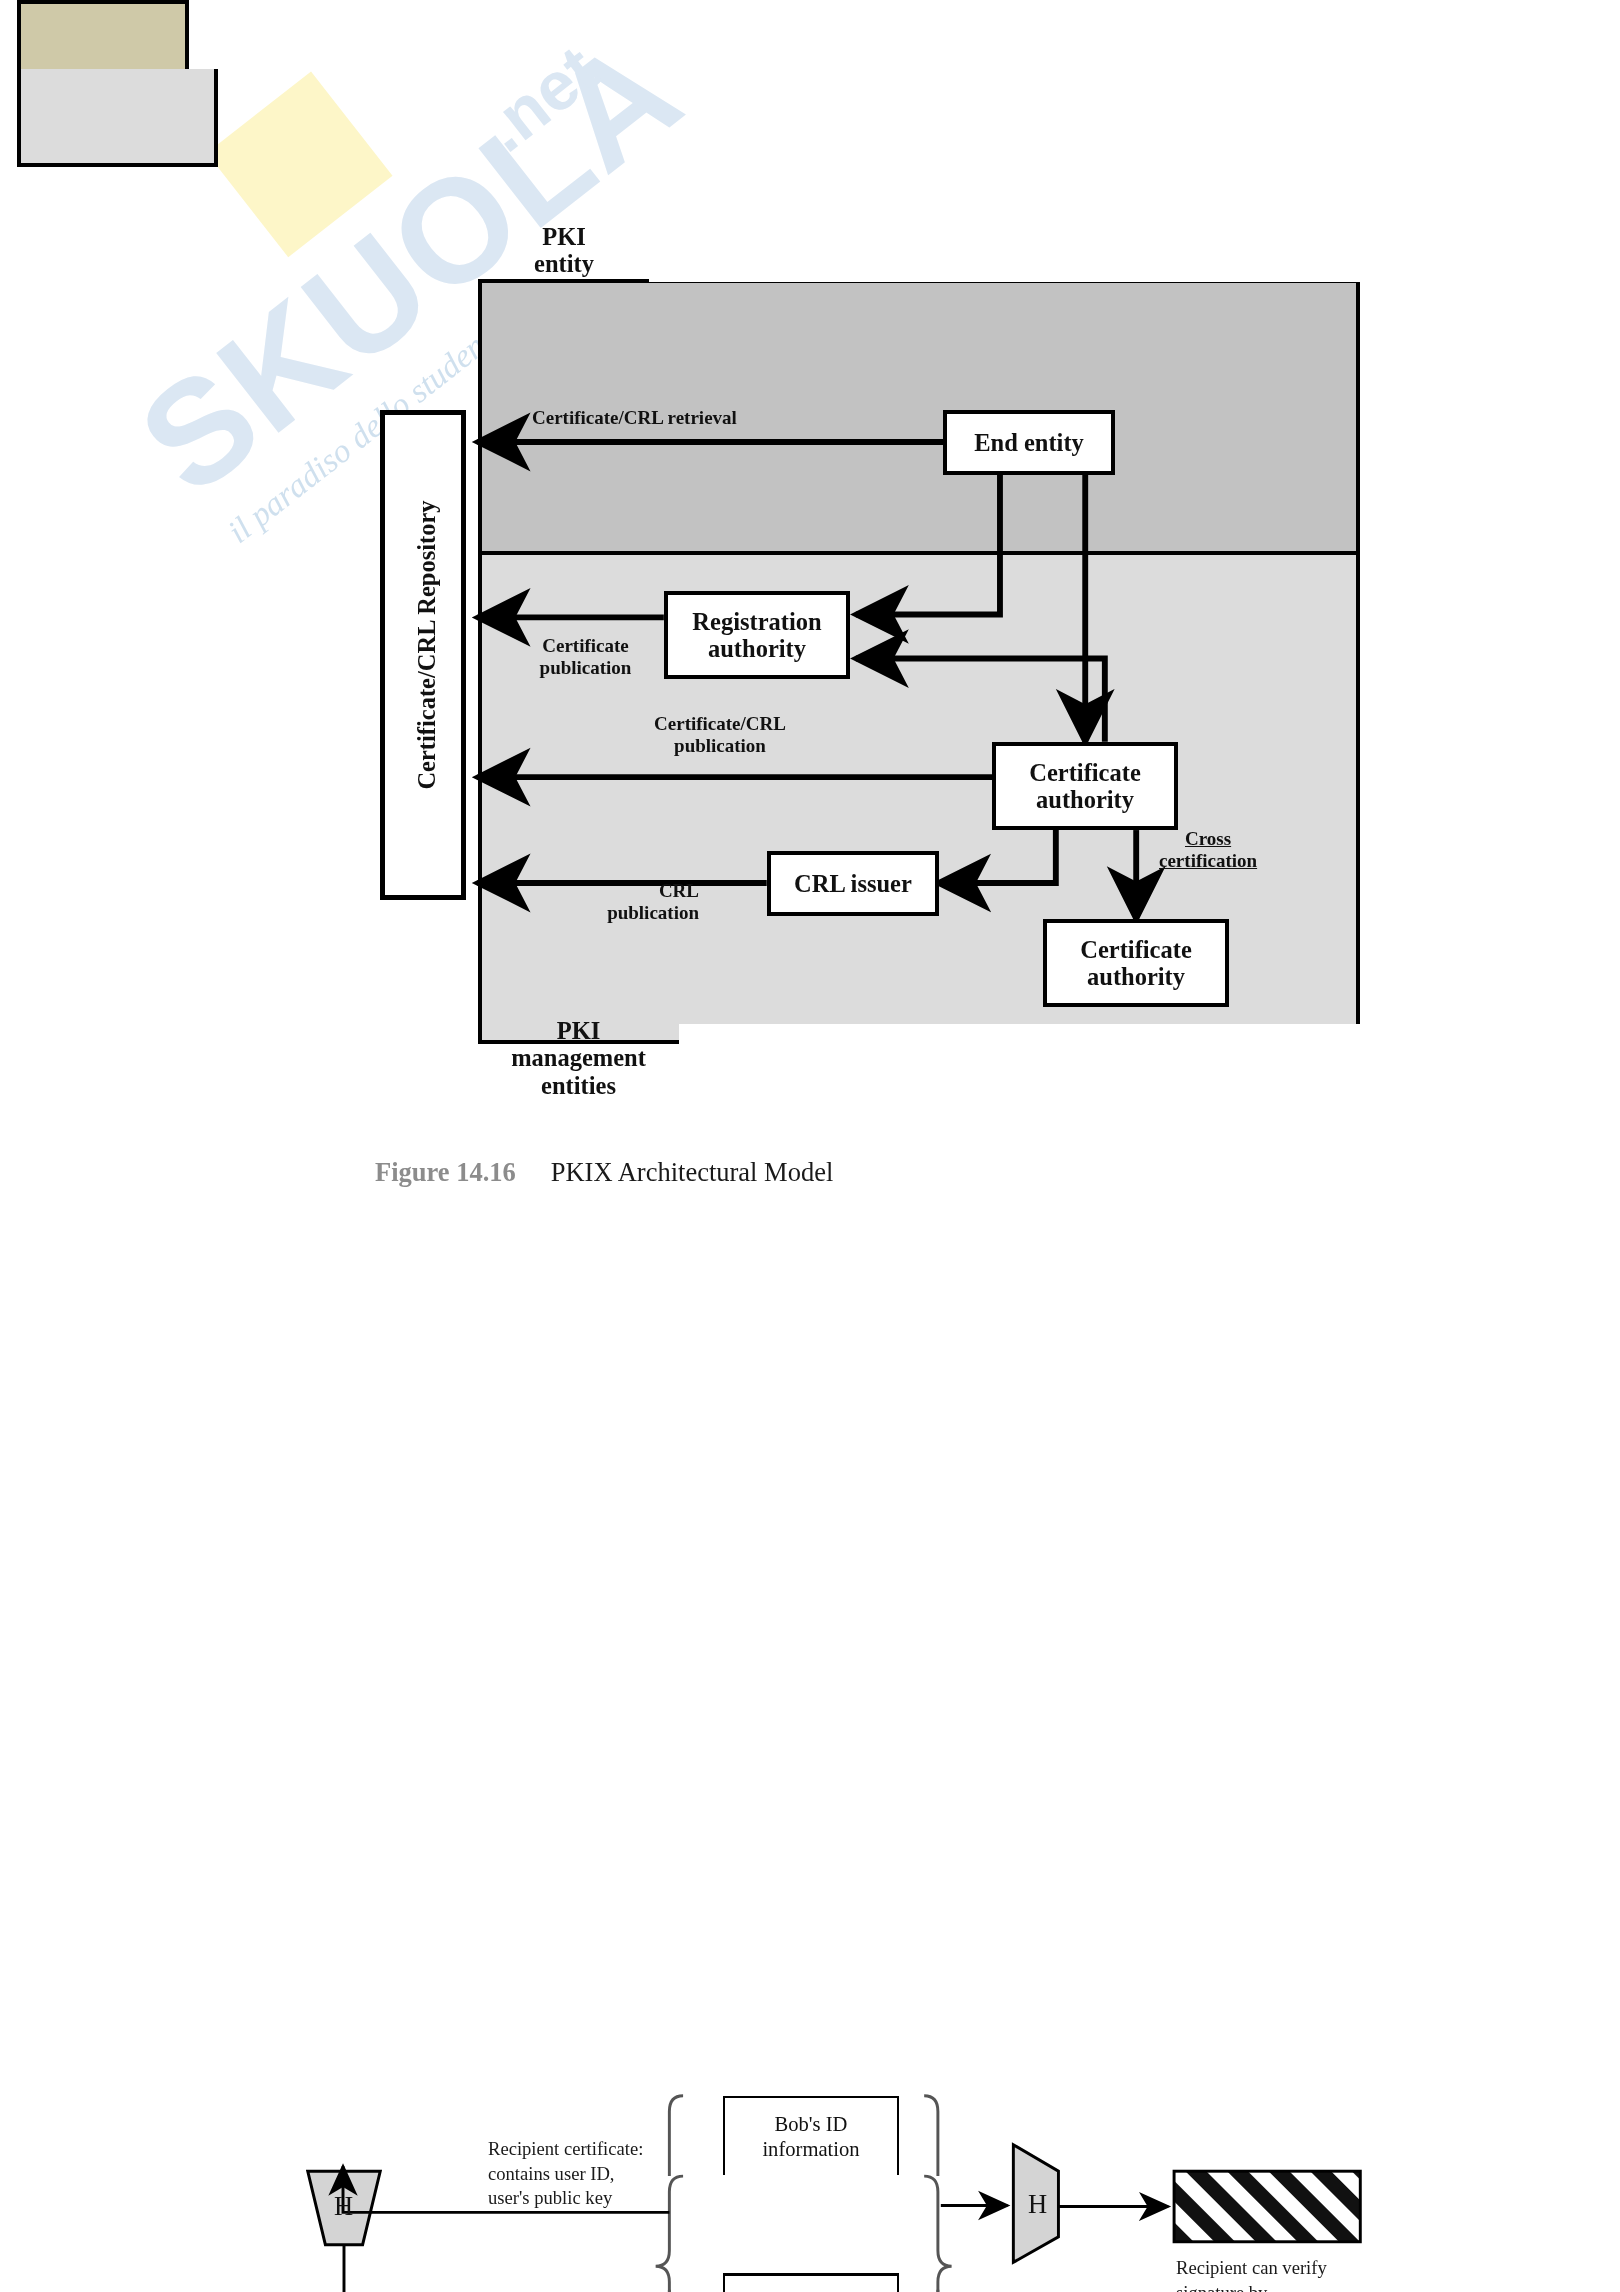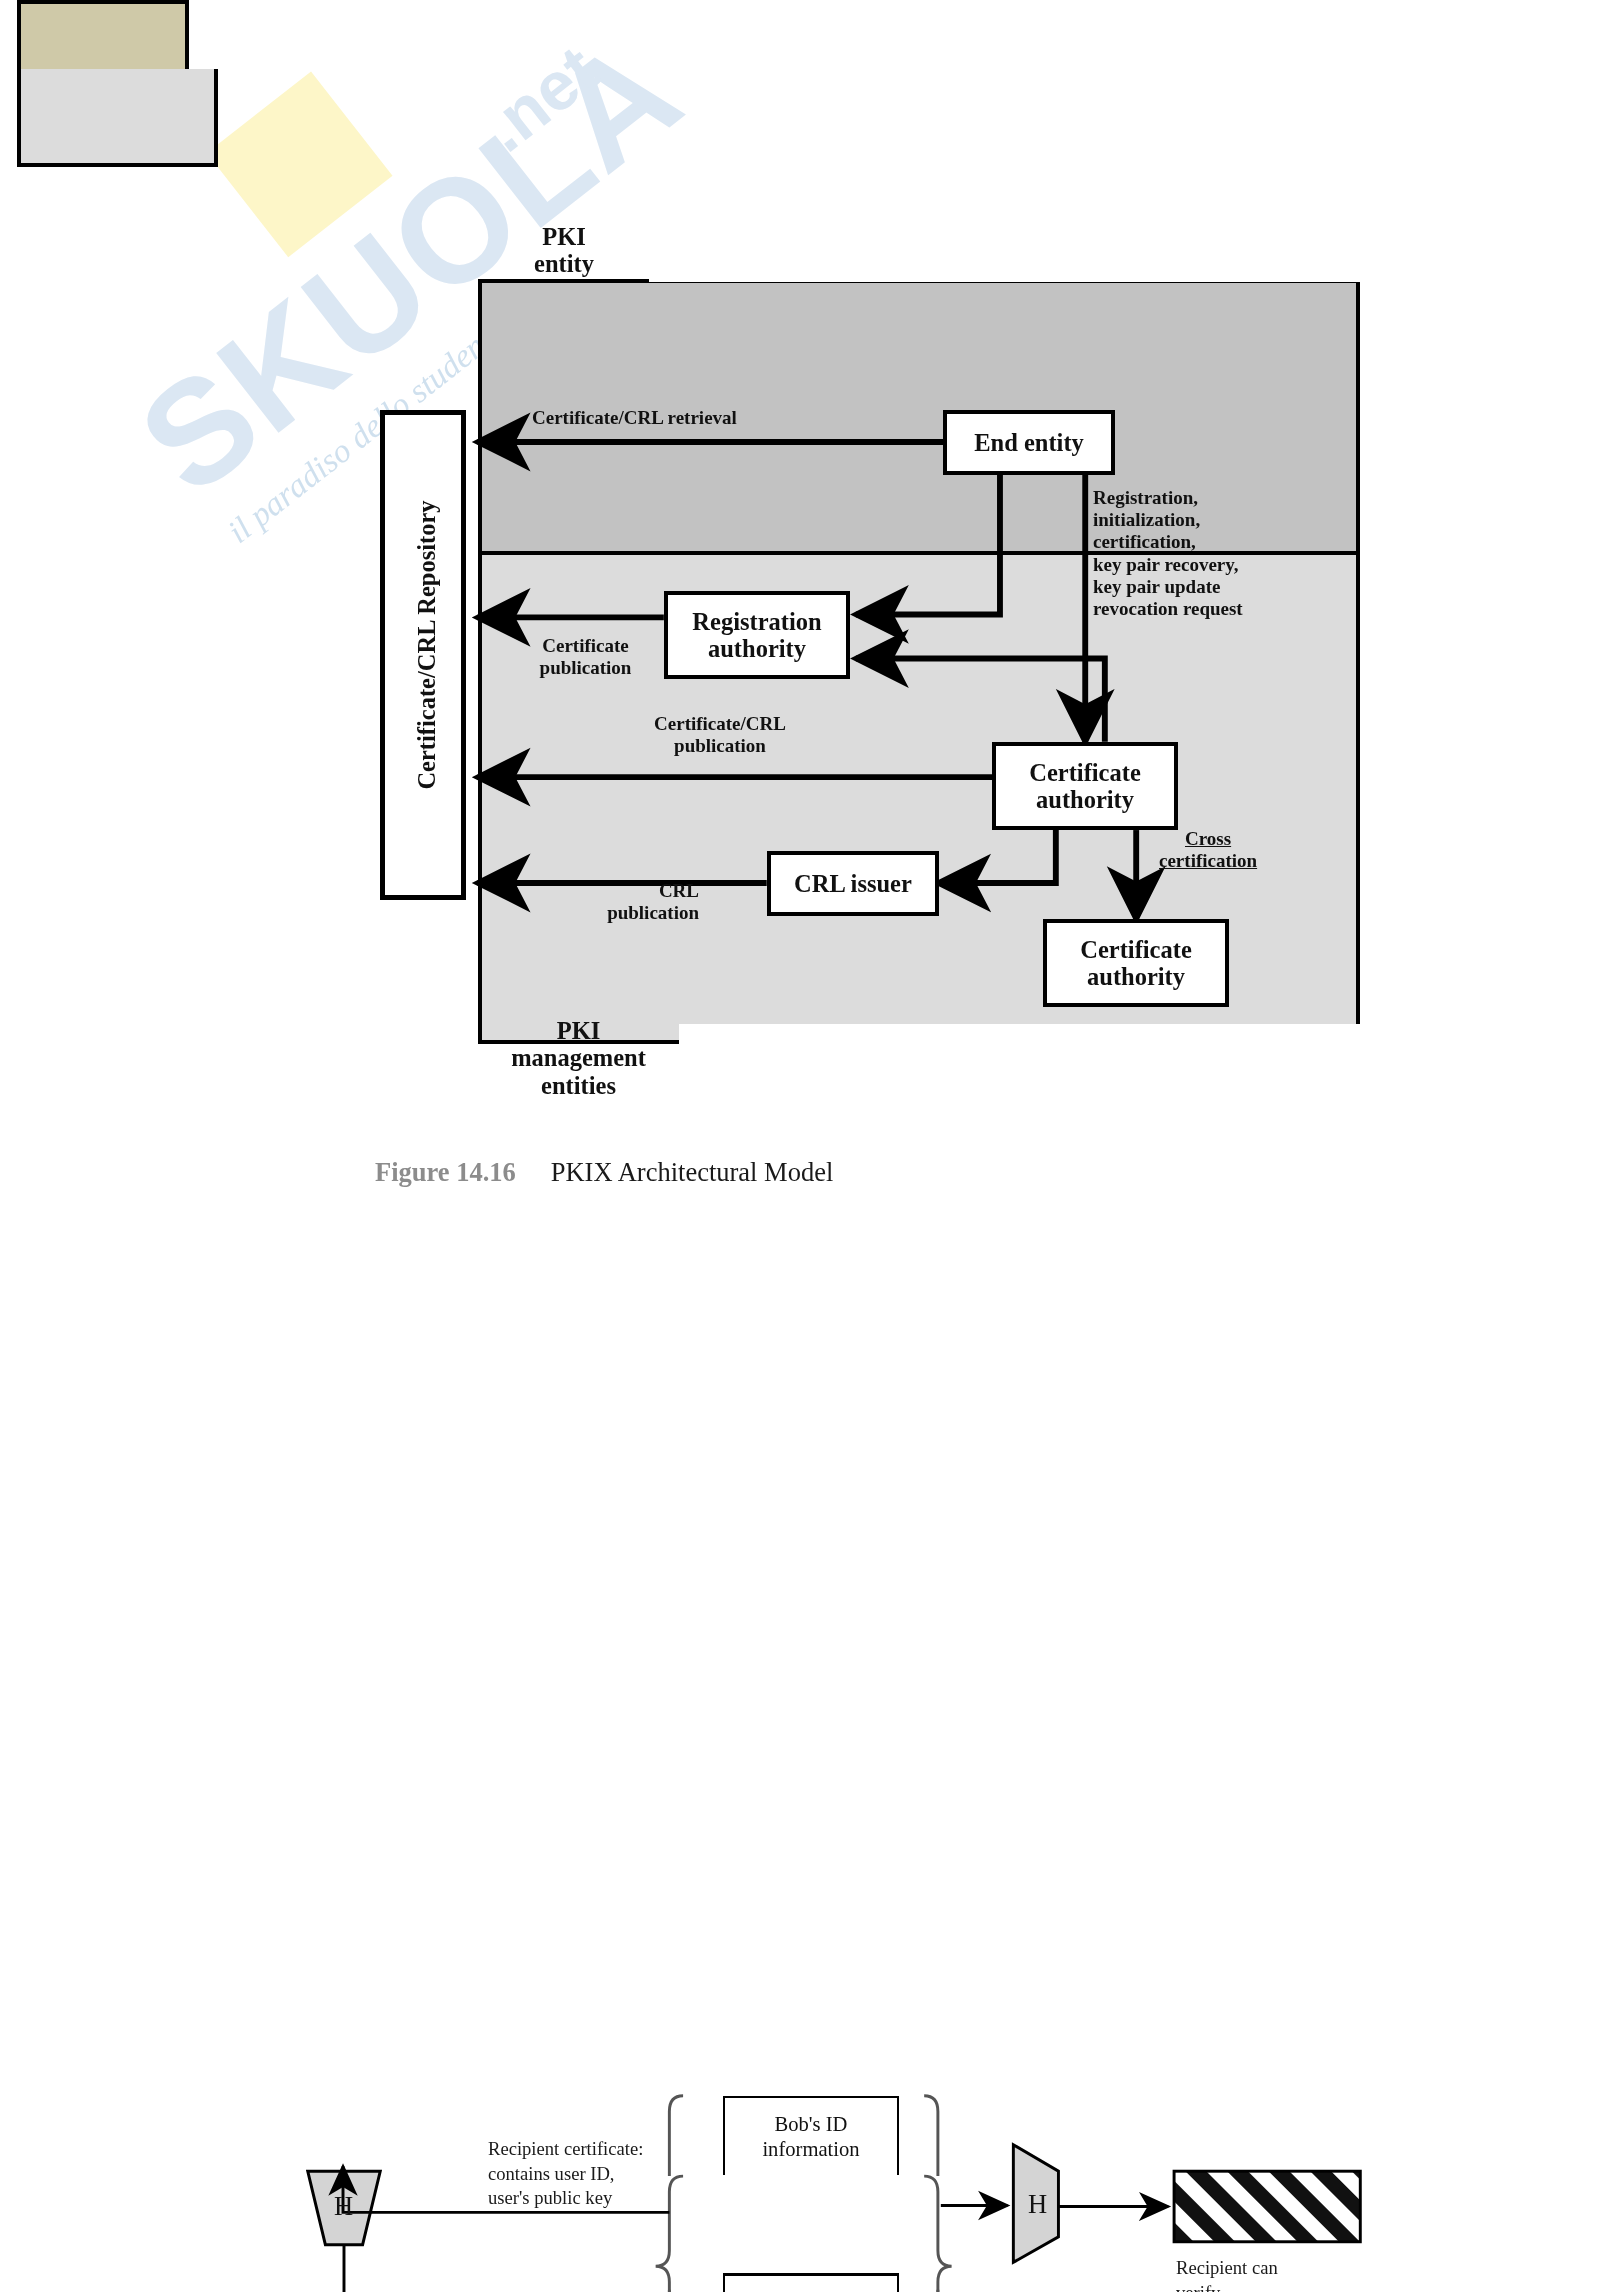--- a/index.html
+++ b/index.html
@@ -82,21 +82,21 @@
 
   
   #fig16svg{position:absolute;left:0;top:0;width:1620px;height:1225px;z-index:7;}
 
   .cap{position:absolute;font-size:26.5px;z-index:9;margin-top:12px;}
   .cap .num{color:#8c8c8c;font-weight:bold;}
   .cap .txt{color:#1a1a1a;font-weight:normal;}
   #cap16{left:358px;top:1145px;}
 
   
-  #fig13{position:absolute;left:0;top:1235px;width:1309px;height:1058px;z-index:2;}
+  #fig13{position:absolute;left:0;top:1235px;width:1309px;height:1058px;z-index:2;padding-left:36px;}
   #fig13svg{position:absolute;left:0;top:0;width:1620px;height:1058px;}
 
   .cert-cell{position:absolute;background:#fff;border:2px solid #000;box-sizing:border-box;
              font-size:20.6px;line-height:1.2;text-align:center;}
   .sm{position:absolute;font-size:18.6px;line-height:1.33;color:#1a1a1a;}
   .blkltr{position:absolute;font-size:26.5px;font-weight:normal;}
 </style>
 </head>
 <body>
 
@@ -189,28 +189,20 @@
 
     <div id="box-ca2" class="ebox ctr">
       <div>
         <div>Certificate</div>
         <div>authority</div>
       </div>
     </div>
 
     <div id="f-retrieval" class="flab">Certificate/CRL retrieval</div>
 
-    <div id="f-reglist" class="flab">
-      <div>Registration,</div>
-      <div>initialization,</div>
-      <div>certification,</div>
-      <div>key pair recovery,</div>
-      <div>key pair update</div>
-      <div>revocation request</div>
-    </div>
 
     <div id="f-certpub" class="flab">
       <div>Certificate</div>
       <div>publication</div>
     </div>
 
     <div id="f-certcrlpub" class="flab">
       <div>Certificate/CRL</div>
       <div>publication</div>
     </div>

